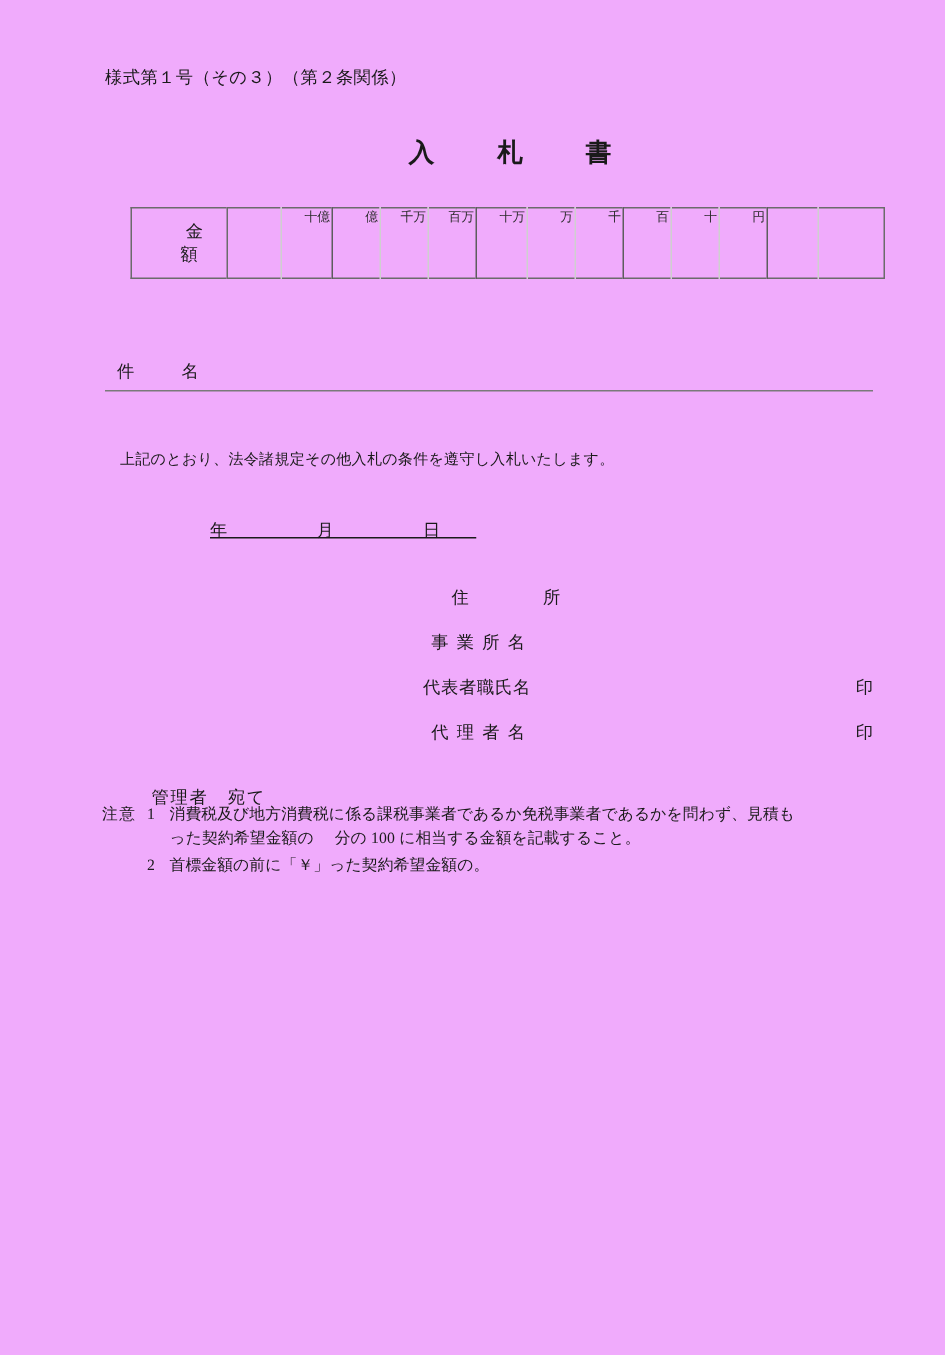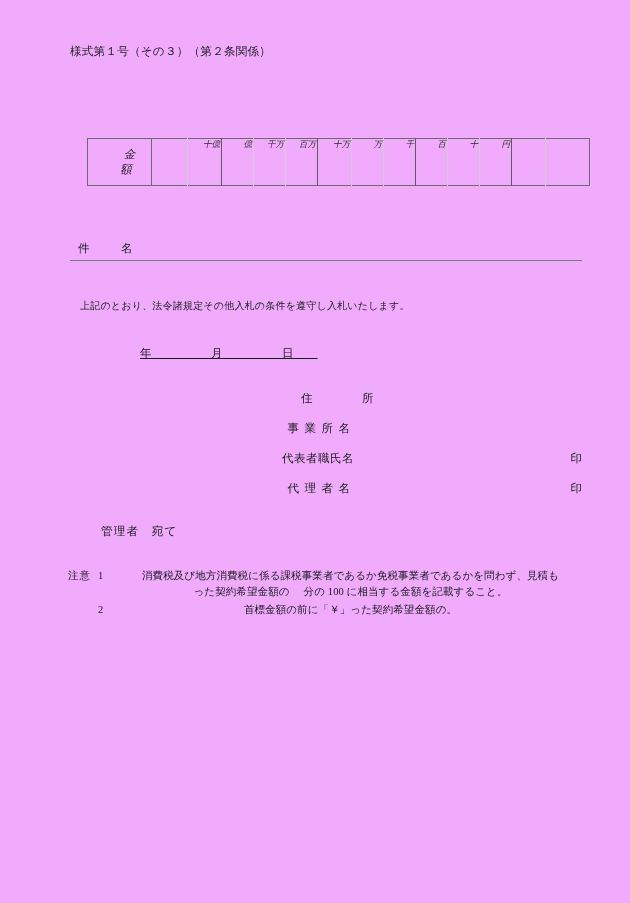--- a/index.html
+++ b/index.html
@@ -56,21 +56,20 @@
     border: 1px solid #6b6b6b;
     border-collapse: collapse;
     table-layout: fixed;
     box-sizing: border-box;
   }
   .amount-table td {
     border-left: 1px solid #cfcfcf;
     padding: 0;
     vertical-align: top;
     box-sizing: border-box;
-    font-style: italic;
   }
   .amount-table td.first {
     border-left: none;
   }
   .amount-table td.thick {
     border-left: 1px solid #5d5d5d;
   }
   .amount-table td.label-cell {
     border-right: 1px solid #6b6b6b;
     vertical-align: middle;
@@ -172,25 +171,24 @@
     top: 524px;
     font-size: 11.5px;
     letter-spacing: 1.2px;
     white-space: nowrap;
   }
 
   
   .notes {
     position: absolute;
     left: 68px;
-    top: 568px;
+    top: 536px;
     width: 520px;
     font-size: 10.5px;
     line-height: 1.55;
-    text-align: center;
   }
   .notes-title {
     position: absolute;
     left: 0;
     top: 0;
     letter-spacing: 1px;
   }
   .note-item {
     position: relative;
     padding-left: 45px;
@@ -210,20 +208,21 @@
     width: 14px;
   }
 </style>
 </head>
 <body>
 
 <div class="page">
 
   <div class="form-code">様式第１号（その３）（第２条関係）</div>
 
+  <div class="doc-title">入札書</div>
 
   <table class="amount-table">
     <tbody>
         <tr>
       <td class="first label-cell" rowspan="1" style="width:64px">
         <span class="label-text">金　額</span>
       </td>
       <td style="width:36px">
             <span class="unit"></span>
           </td>

